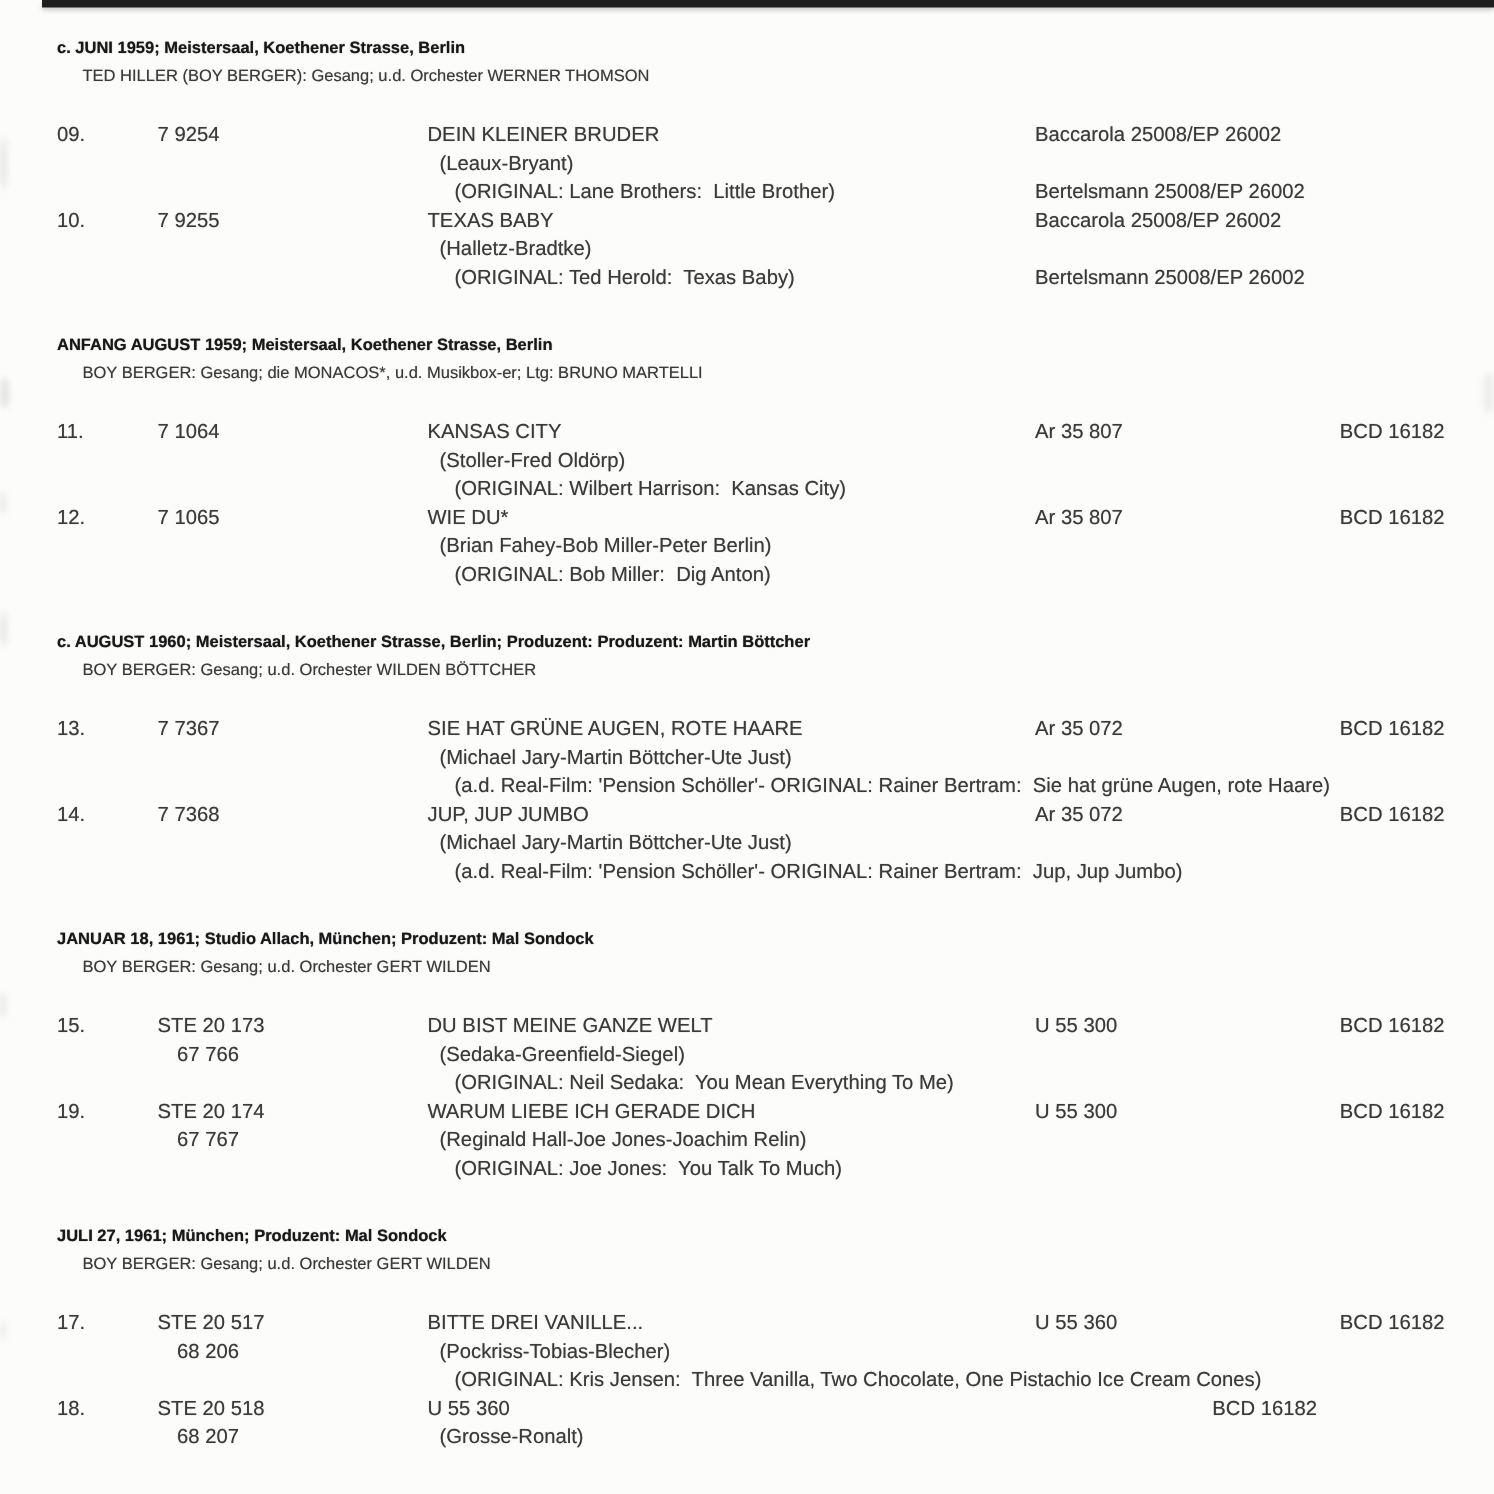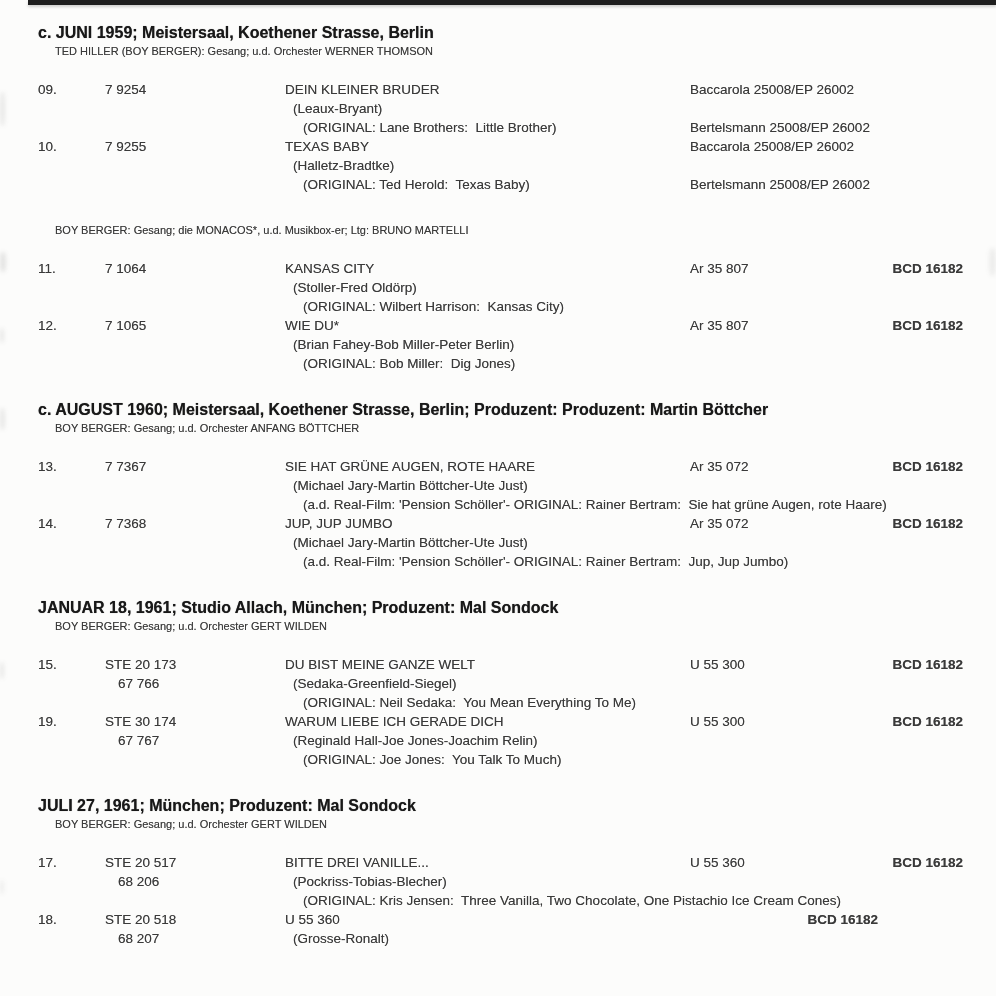--- a/index.html
+++ b/index.html
@@ -39,21 +39,21 @@
 
   .page {
     position: relative;
     padding: 23px 0 0 38px;
     
     text-shadow: 0 0 0.6px rgba(50,50,50,0.55);
   }
   .section { margin: 0 0 27px 0; }
   .sec-header {
     font-weight: bold;
-    font-size: 16px;
+    font-size: 11px;
     line-height: 19px;
     color: #181818;
     text-shadow: 0 0 0.7px rgba(0,0,0,0.65);
     white-space: pre;
   }
   .sec-credits {
     font-size: 11px;
     line-height: 19px;
     padding-left: 17px;
     margin-bottom: 19px;
@@ -67,21 +67,21 @@
     min-height: 19px;
   }
   .cell { white-space: pre; overflow: visible; }
   .c-no     { }
   .c-matrix { }
   .c-matrix.m-indent { padding-left: 13px; }
   .c-text.i0 { padding-left: 0; }
   .c-text.i1 { padding-left: 8px; }
   .c-text.i2 { padding-left: 18px; }
   .c-release { }
-  .c-catalog { text-align: right; font-weight: bold; }
+  .c-catalog { text-align: right; }
 </style>
 </head>
 <body>
 
 <div class="scan-topbar"></div>
 <div class="smudge sm1"></div>
 <div class="smudge sm2"></div>
 <div class="smudge sm3"></div>
 <div class="smudge sm4"></div>
 <div class="smudge sm5"></div>
@@ -129,20 +129,21 @@
       </div>
       <div class="row">
         <div class="cell c-no"></div>
         <div class="cell c-matrix"></div>
         <div class="cell c-text i2">(ORIGINAL: Ted Herold:  Texas Baby)</div>
         <div class="cell c-release">Bertelsmann 25008/EP 26002</div>
         <div class="cell c-catalog"></div>
       </div>
     </section>
     <section class="section">
+      <div class="sec-header">ANFANG AUGUST 1959; Meistersaal, Koethener Strasse, Berlin</div>
       <div class="sec-credits">BOY BERGER: Gesang; die MONACOS*, u.d. Musikbox-er; Ltg: BRUNO MARTELLI</div>
       <div class="row">
         <div class="cell c-no">11.</div>
         <div class="cell c-matrix">7 1064</div>
         <div class="cell c-text i0">KANSAS CITY</div>
         <div class="cell c-release">Ar 35 807</div>
         <div class="cell c-catalog">BCD 16182</div>
       </div>
       <div class="row">
         <div class="cell c-no"></div>
@@ -168,28 +169,28 @@
       <div class="row">
         <div class="cell c-no"></div>
         <div class="cell c-matrix"></div>
         <div class="cell c-text i1">(Brian Fahey-Bob Miller-Peter Berlin)</div>
         <div class="cell c-release"></div>
         <div class="cell c-catalog"></div>
       </div>
       <div class="row">
         <div class="cell c-no"></div>
         <div class="cell c-matrix"></div>
-        <div class="cell c-text i2">(ORIGINAL: Bob Miller:  Dig Jones)</div>
+        <div class="cell c-text i2">(ORIGINAL: Bob Miller:  Dig Anton)</div>
         <div class="cell c-release"></div>
         <div class="cell c-catalog"></div>
       </div>
     </section>
     <section class="section">
       <div class="sec-header">c. AUGUST 1960; Meistersaal, Koethener Strasse, Berlin; Produzent: Produzent: Martin Böttcher</div>
-      <div class="sec-credits">BOY BERGER: Gesang; u.d. Orchester ANFANG BÖTTCHER</div>
+      <div class="sec-credits">BOY BERGER: Gesang; u.d. Orchester WILDEN BÖTTCHER</div>
       <div class="row">
         <div class="cell c-no">13.</div>
         <div class="cell c-matrix">7 7367</div>
         <div class="cell c-text i0">SIE HAT GRÜNE AUGEN, ROTE HAARE</div>
         <div class="cell c-release">Ar 35 072</div>
         <div class="cell c-catalog">BCD 16182</div>
       </div>
       <div class="row">
         <div class="cell c-no"></div>
         <div class="cell c-matrix"></div>
@@ -245,21 +246,21 @@
       </div>
       <div class="row">
         <div class="cell c-no"></div>
         <div class="cell c-matrix"></div>
         <div class="cell c-text i2">(ORIGINAL: Neil Sedaka:  You Mean Everything To Me)</div>
         <div class="cell c-release"></div>
         <div class="cell c-catalog"></div>
       </div>
       <div class="row">
         <div class="cell c-no">19.</div>
-        <div class="cell c-matrix">STE 30 174</div>
+        <div class="cell c-matrix">STE 20 174</div>
         <div class="cell c-text i0">WARUM LIEBE ICH GERADE DICH</div>
         <div class="cell c-release">U 55 300</div>
         <div class="cell c-catalog">BCD 16182</div>
       </div>
       <div class="row">
         <div class="cell c-no"></div>
         <div class="cell c-matrix m-indent">67 767</div>
         <div class="cell c-text i1">(Reginald Hall-Joe Jones-Joachim Relin)</div>
         <div class="cell c-release"></div>
         <div class="cell c-catalog"></div>

